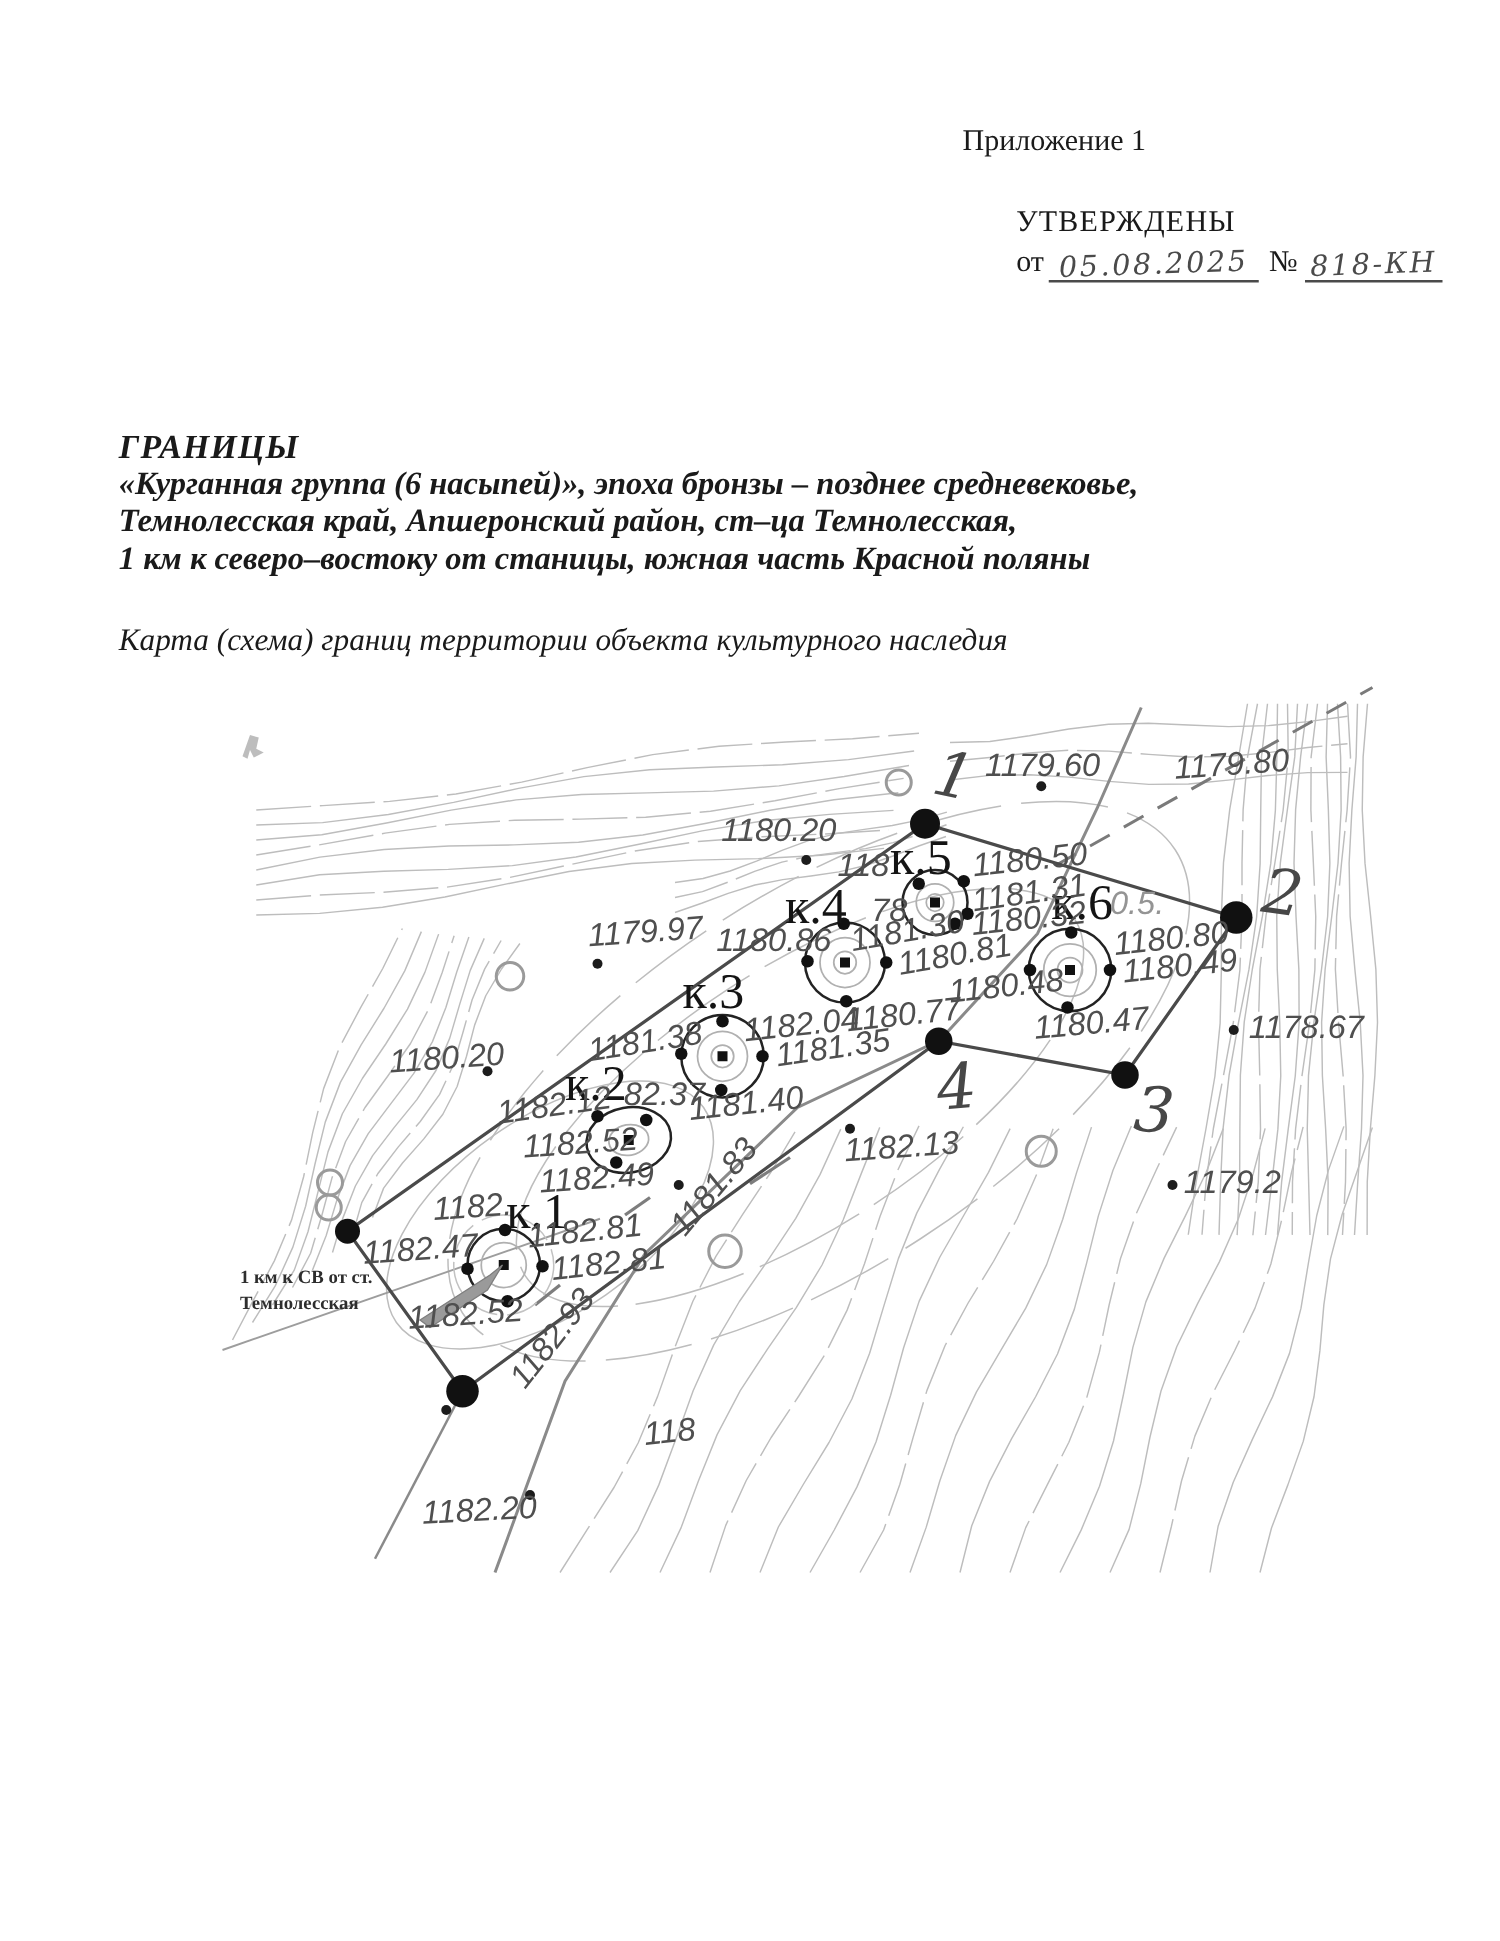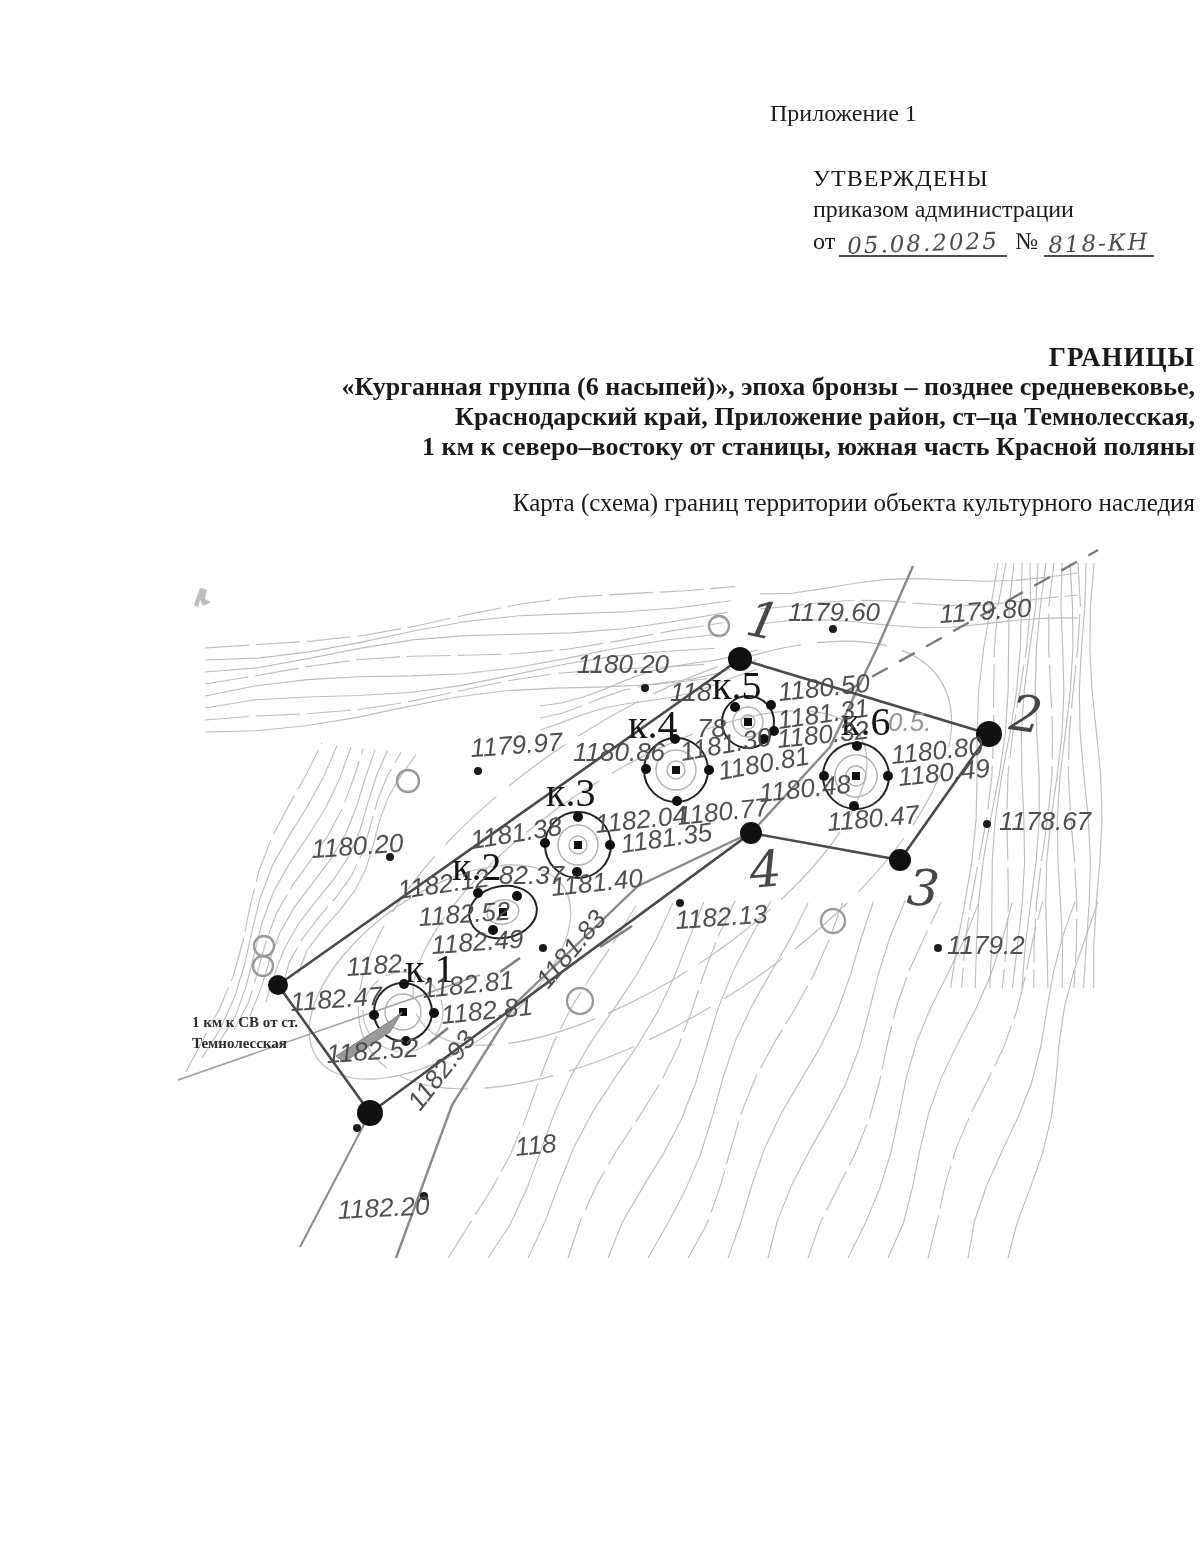--- a/index.html
+++ b/index.html
@@ -9,54 +9,53 @@
   .hdr-line{font-size:24px;line-height:31px;white-space:nowrap;}
   #appendix{left:770px;top:100px;font-size:24px;}
   #approval{left:777px;top:163px;margin-left:36px;}
   #approval .caps{letter-spacing:1px;}
   #order-line{display:flex;align-items:flex-end;white-space:nowrap;}
   .blank{display:inline-block;border-bottom:2px solid #4a4a4a;text-align:center;height:30px;}
   .blank.date{width:168px;margin-left:4px;}
   .blank.num{width:110px;margin-left:6px;}
   .hand{font-family:"DejaVu Serif", serif;font-style:italic;font-size:23px;color:#4a4a4a;
         letter-spacing:2px;display:inline-block;transform:rotate(-2deg) translateY(3px);}
-  #title-block{left:95px;top:342px;width:1100px;text-align:right;}
+  #title-block{left:95px;top:342px;width:1100px;text-align:left;font-style:italic;}
   #title-block .t{font-weight:bold;font-size:26px;line-height:30px;}
   #title-block .t1{font-size:27px;letter-spacing:1px;}
-  #map-caption{margin-top:27px;font-weight:normal;font-size:25px;}
+  #map-caption{margin-top:37px;font-weight:normal;font-size:25px;}
   #map-note{left:192px;top:1012px;font-size:15px;font-weight:bold;color:#2d2d2d;line-height:21px;}
   svg{position:absolute;left:0;top:0;}
   svg text{user-select:none;}
   .elev{font-family:"Liberation Sans", sans-serif;font-style:italic;fill:#4f4f4f;font-size:26px;}
   .elev.light{fill:#949494;}
   .klabel{font-family:"Liberation Serif", serif;fill:#141414;font-size:40px;}
   .vnum{font-family:"DejaVu Serif", serif;font-style:italic;fill:#474747;font-size:50px;}
 </style>
 </head>
 <body>
 
 <div id="page">
 
   <div id="appendix" class="abs">Приложение 1</div>
 
   <div id="approval" class="abs">
     <div class="hdr-line caps">УТВЕРЖДЕНЫ</div>
-    <div class="hdr-line">приказом администрации</div>
     <div class="hdr-line" id="order-line">
       <span>от</span>
       <span class="blank date"><span class="hand">05.08.2025</span></span>
       <span style="margin-left:8px;">№</span>
       <span class="blank num"><span class="hand">818-КН</span></span>
     </div>
   </div>
 
   <div id="title-block" class="abs">
     <div class="t t1">ГРАНИЦЫ</div>
     <div class="t">«Курганная группа (6 насыпей)», эпоха бронзы – позднее средневековье,</div>
-    <div class="t">Краснодарский край, Приложение район, ст–ца Темнолесская,</div>
+    <div class="t">Темнолесская край, Апшеронский район, ст–ца Темнолесская,</div>
     <div class="t">1 км к северо–востоку от станицы, южная часть Красной поляны</div>
     <div id="map-caption">Карта (схема) границ территории объекта культурного наследия</div>
   </div>
 
   <svg id="map-svg" width="1200" height="1553" viewBox="0 0 1200 1553">
       <path d="M205,648 L258.3,644.5 L311.7,641.1 L364.7,635.2 L417.3,625.7 L469.7,614.1 L522.2,603.7 L575.2,597.0 L628.5,593.6 L682.0,591.0 L735.2,586.6" fill="none" stroke="#bdbdbd" stroke-width="1.15" stroke-dasharray="44 7" stroke-linejoin="round"></path>
       <path d="M205,660 L258.1,658.1 L310.7,651.6 L362.9,641.9 L414.9,630.7 L467.1,621.3 L519.8,615.8 L572.8,613.6 L626.0,611.8 L678.8,607.7 L731.3,600.8" fill="none" stroke="#bdbdbd" stroke-width="1.15" stroke-dasharray="none" stroke-linejoin="round"></path>
       <path d="M205,672 L257.4,667.8 L309.2,658.4 L360.9,648.1 L412.9,639.9 L465.3,635.6 L518.1,634.3 L570.8,632.9 L623.2,628.7 L675.3,621.2 L727.2,612.4" fill="none" stroke="#bdbdbd" stroke-width="1.15" stroke-dasharray="none" stroke-linejoin="round"></path>
       <path d="M205,684 L256.5,675.7 L308.0,666.5 L359.6,659.5 L411.8,656.2 L464.2,655.3 L516.5,653.8 L568.4,649.0 L619.9,640.6 L671.3,630.9 L722.9,622.7" fill="none" stroke="#bdbdbd" stroke-width="1.15" stroke-dasharray="44 7" stroke-linejoin="round"></path>
       <path d="M205,696 L255.9,685.7 L307.3,679.6 L359.0,676.8 L411.0,675.9 L462.8,673.8 L514.2,668.0 L565.2,658.6 L616.1,648.2 L667.2,639.8 L718.7,634.2" fill="none" stroke="#bdbdbd" stroke-width="1.15" stroke-dasharray="none" stroke-linejoin="round"></path>

